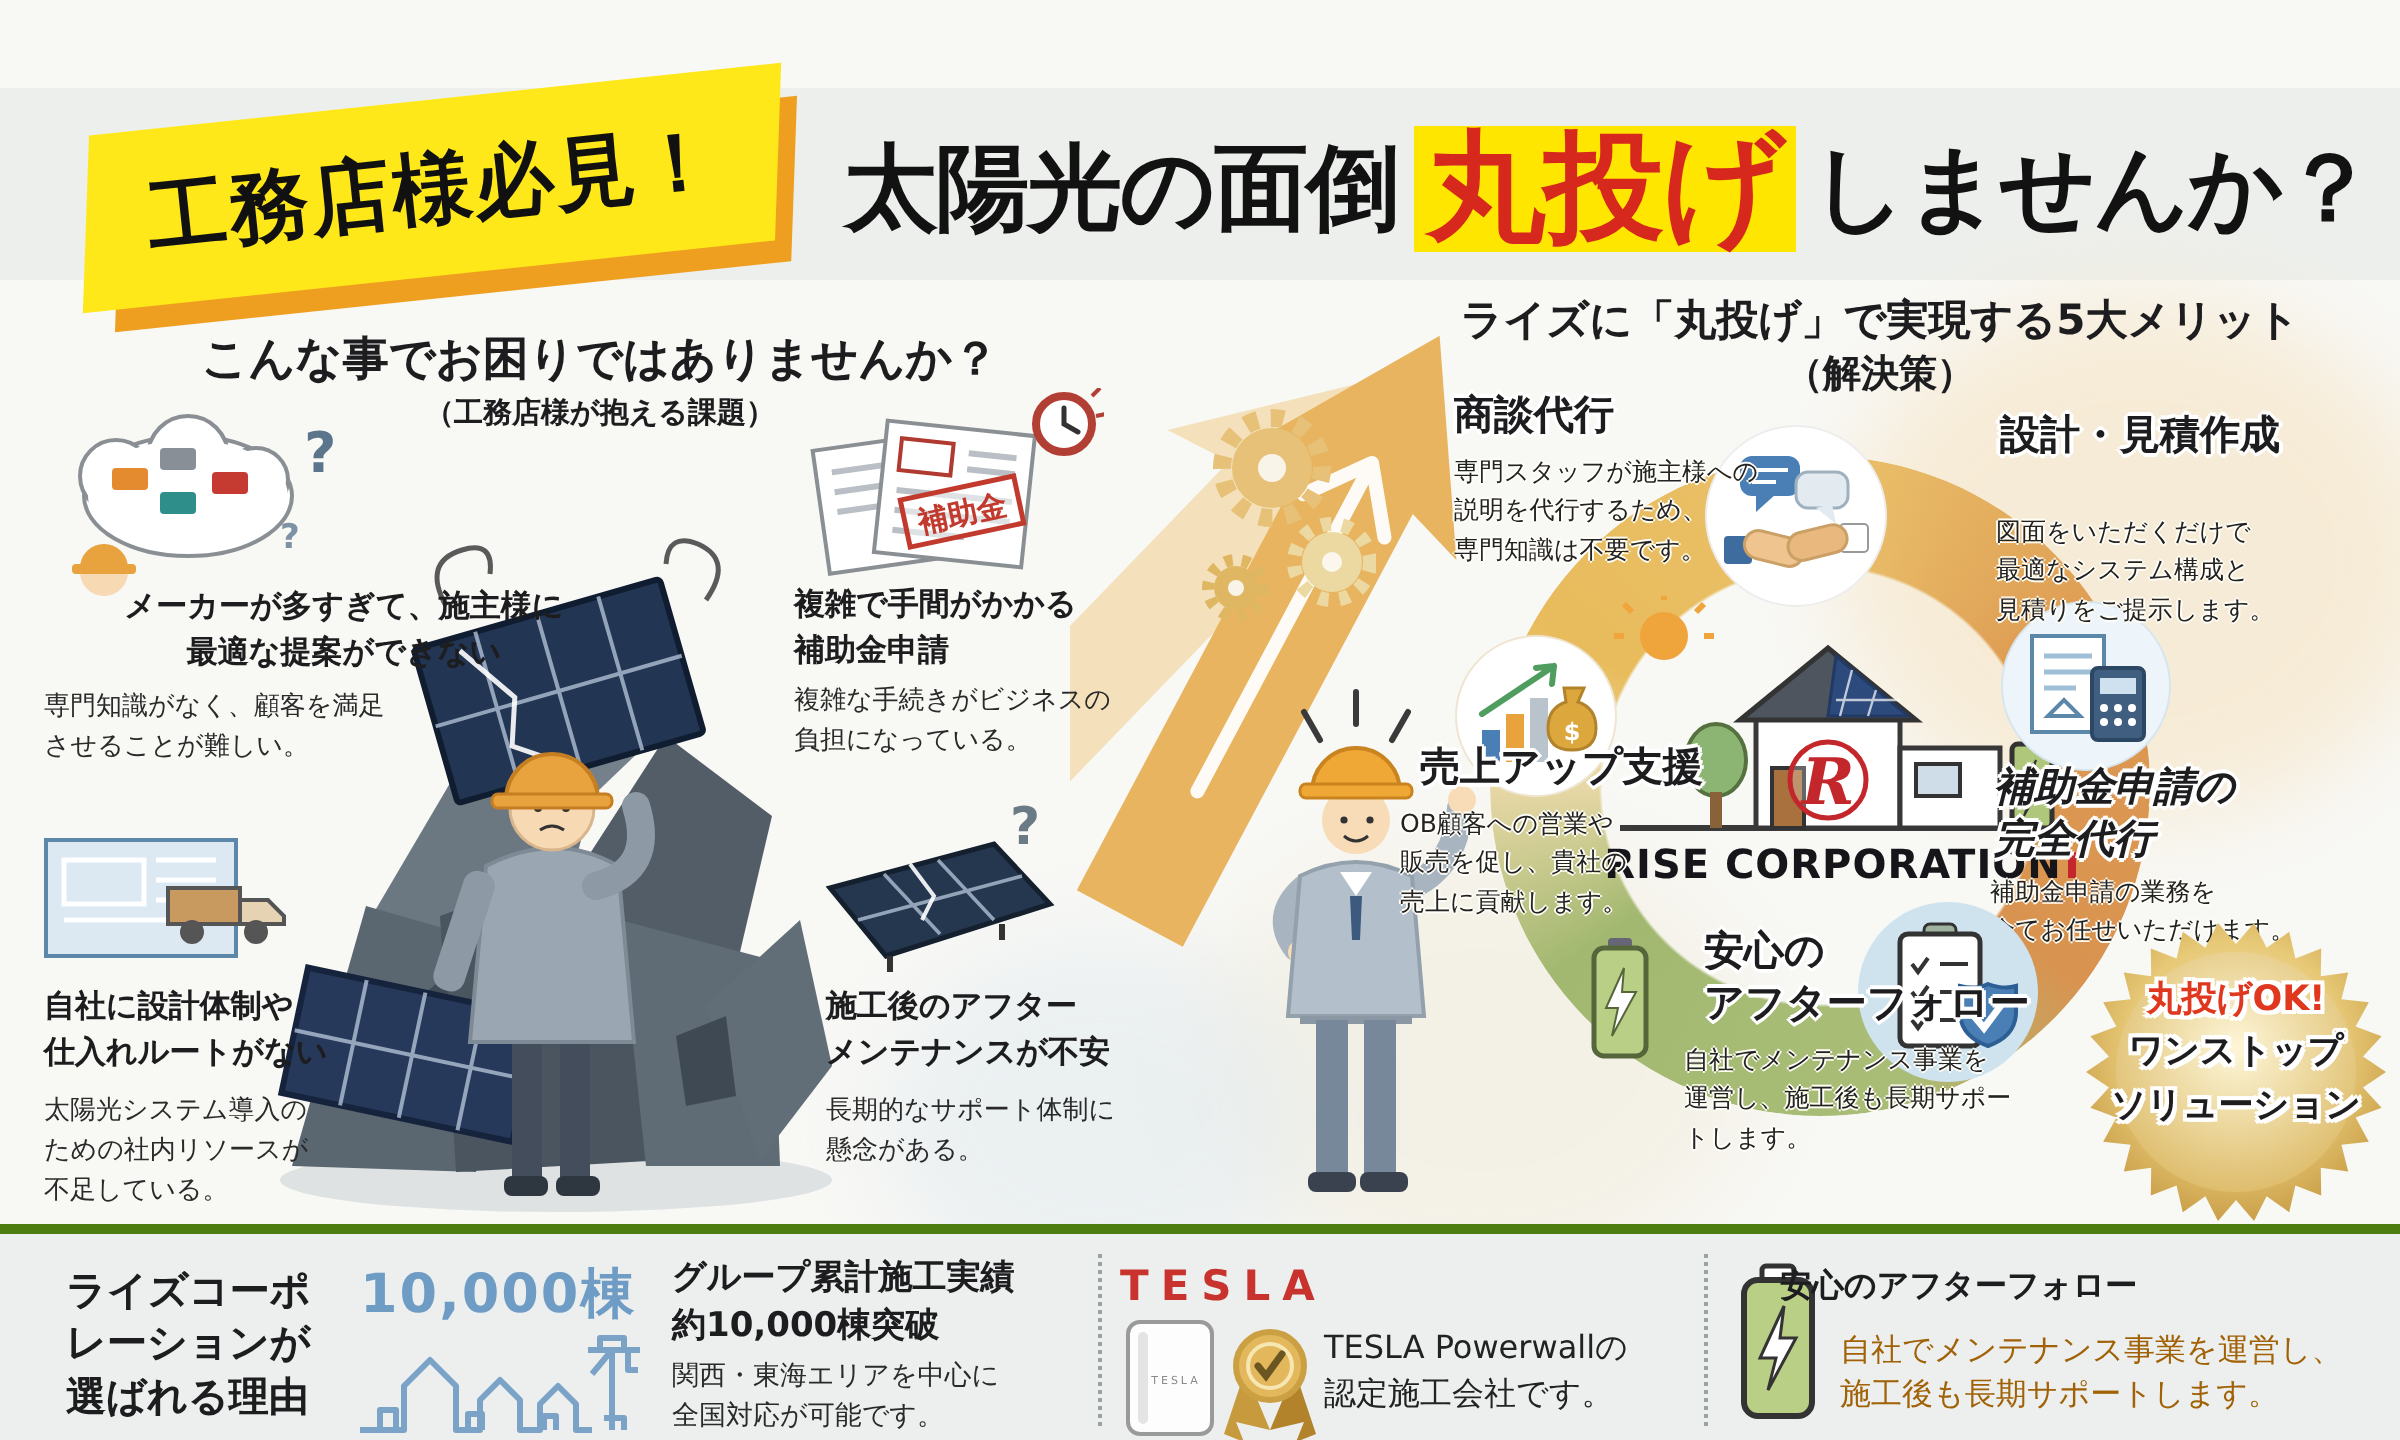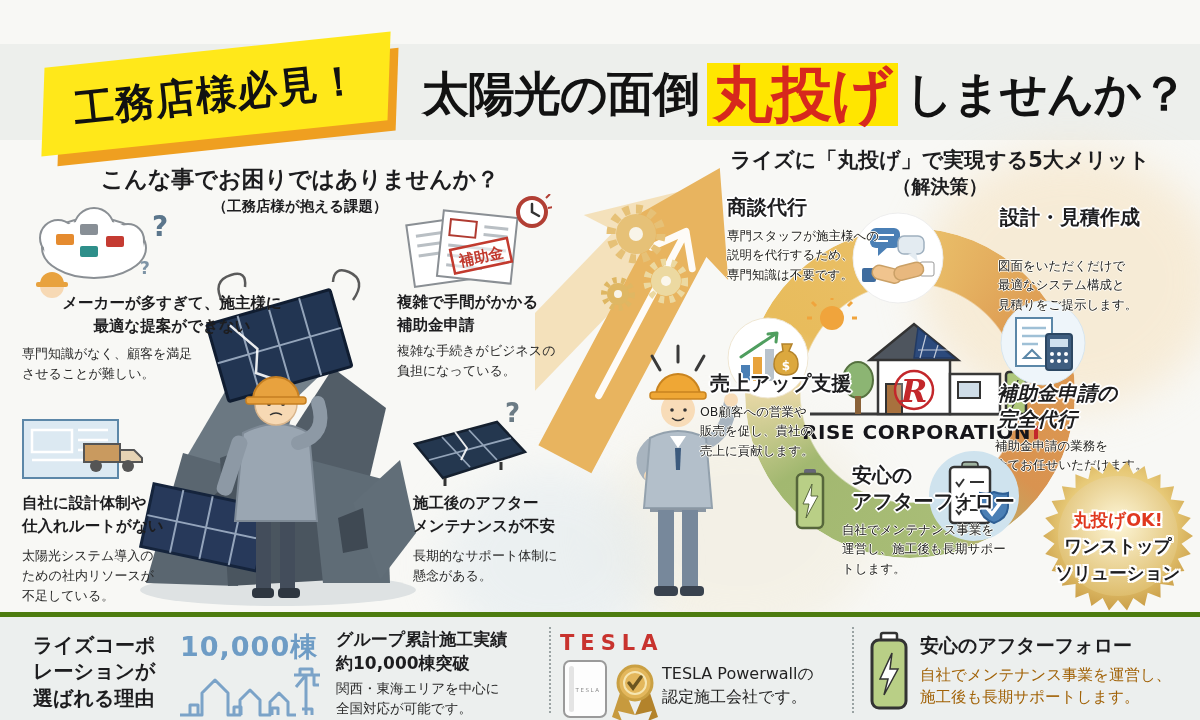--- a/index.html
+++ b/index.html
@@ -29,33 +29,33 @@
   .m-body{font-size:12.5px;font-weight:500;line-height:1.55;color:#222;text-shadow:-1px 0 0 #fffef8,1px 0 0 #fffef8,0 -1px 0 #fffef8,0 1px 0 #fffef8;}
   .ring{left:745px;top:228px;width:330px;height:330px;border-radius:50%;
     background:conic-gradient(from -60deg,#e8bc5c 0%,#eac06a 18%,#dd9a52 34%,#d99350 52%,#a9bd77 62%,#a2b870 82%,#ead9a8 92%,#e8bc5c 100%);
     -webkit-mask:radial-gradient(closest-side,transparent 66%,#000 67%);
             mask:radial-gradient(closest-side,transparent 66%,#000 67%);}
   .icon-circle{border-radius:50%;}
   .logo-text{font-size:20px;font-weight:800;letter-spacing:0.5px;color:#15151a;text-align:center;}
   .logo-text::after{content:"";display:inline-block;width:4px;height:13px;background:#c3272b;margin-left:3px;}
   
   .badge-text{width:152px;text-align:center;line-height:1.5;font-weight:900;font-size:17.5px;
-    text-shadow:-2px 0 0 #fff,2px 0 0 #fff,0 -2px 0 #fff,0 2px 0 #fff,-2px -2px 0 #fff,2px 2px 0 #fff,-2px 2px 0 #fff,2px -2px 0 #fff;margin-top:20px;}
+    text-shadow:-2px 0 0 #fff,2px 0 0 #fff,0 -2px 0 #fff,0 2px 0 #fff,-2px -2px 0 #fff,2px 2px 0 #fff,-2px 2px 0 #fff,2px -2px 0 #fff;}
   .badge-red{color:#e0381f;}
   
   .footer{left:0;top:612px;width:1200px;height:108px;background:#ecefee;border-top:5px solid #4d7c0f;}
   .f-divider{top:10px;height:86px;border-left:2px dotted #9aa3a3;width:0;}
   .f-reason{left:33px;top:15px;font-size:20px;font-weight:900;line-height:1.32;}
   .f-count{left:180px;top:12px;font-size:27px;font-weight:800;color:#6e9cc5;letter-spacing:1px;}
   .f-rec-title{left:336px;top:11px;font-size:17px;font-weight:800;line-height:1.4;}
   .f-rec-body{left:336px;top:62px;font-size:13.5px;line-height:1.45;color:#2a2a2a;}
   .f-tesla-word{left:560px;top:14px;font-size:21px;font-weight:700;letter-spacing:6px;color:#c8332e;}
   .f-tesla-title{left:662px;top:14px;font-size:19px;font-weight:900;}
   .f-tesla-body{left:662px;top:45px;font-size:16px;line-height:1.45;color:#222;}
-  .f-after-title{left:920px;top:16px;font-size:19px;font-weight:900;}
+  .f-after-title{left:890px;top:16px;font-size:16px;font-weight:900;}
   .f-after-body{left:920px;top:47px;font-size:15.5px;line-height:1.45;color:#a16207;}
 </style>
 </head>
 <body>
 
 <div class="poster">
 
   <div class="abs band"></div>
   <div class="abs blob" style="left:920px;top:150px;width:300px;height:260px;background:#f6e3c2;opacity:.6;"></div>
   <div class="abs blob" style="left:600px;top:420px;width:280px;height:220px;background:#f0ead8;opacity:.5;"></div>

